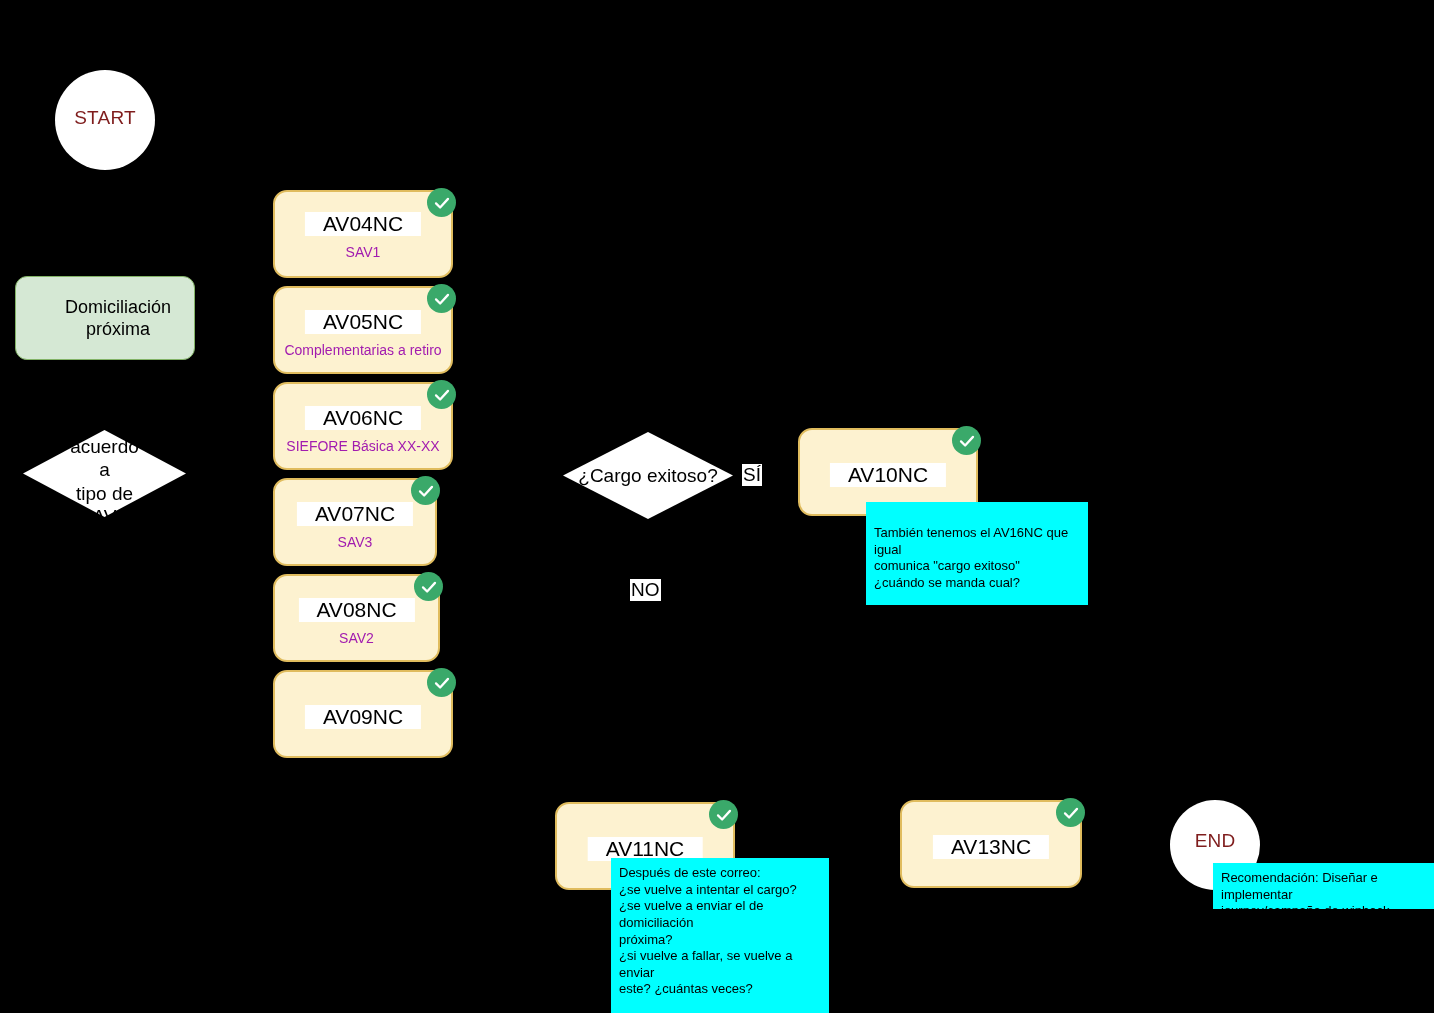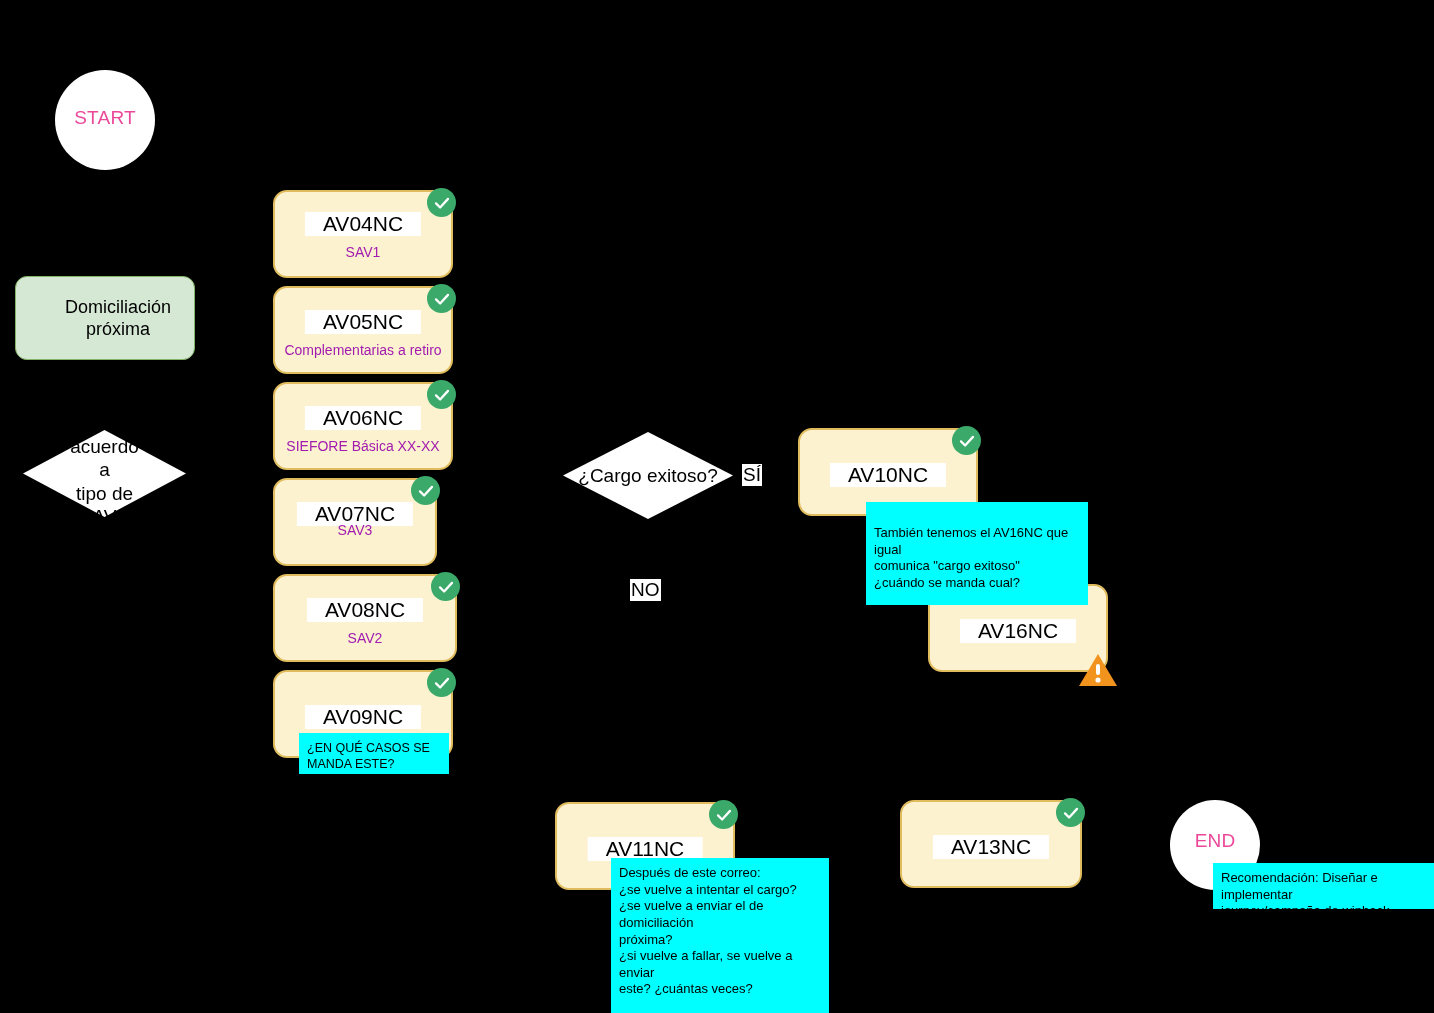--- a/index.html
+++ b/index.html
@@ -25,21 +25,21 @@
     border-radius: 50%;
     background: #ffffff;
     display: flex;
     align-items: center;
     justify-content: center;
     color: #000000;
   }
   .terminator .label {
     font-size: 19px;
     line-height: 1.1;
-    color: #ec4899;
+    color: #7f1d1d;
     letter-spacing: .2px;
   }
 
   
   .process-green {
     background: #d5e8d4;
     border: 1px solid #82b366;
     border-radius: 12px;
     display: flex;
     align-items: center;
@@ -201,73 +201,61 @@
     <span class="card-sub" style="top:54px;">SIEFORE Básica XX-XX</span>
     <span class="badge check" style="right:-5px; top:-4px;">
       <svg viewBox="0 0 24 24" fill="none" stroke="#ffffff" stroke-width="3" stroke-linecap="round" stroke-linejoin="round">
           <polyline points="4,12.5 9.5,18 20,6.5"></polyline>
         </svg>
     </span>
   </div>
 
   <div class="node av-card" style="left:273px; top:478px; width:164px; height:88px;">
     <span class="card-title" style="top:22px;">AV07NC</span>
-    <span class="card-sub" style="top:42px;text-align:center;">SAV3</span>
-    <span class="badge check" style="right:-5px; top:-4px;">
-      <svg viewBox="0 0 24 24" fill="none" stroke="#ffffff" stroke-width="3" stroke-linecap="round" stroke-linejoin="round">
-          <polyline points="4,12.5 9.5,18 20,6.5"></polyline>
-        </svg>
-    </span>
-  </div>
-
-  <div class="node av-card" style="left:273px; top:574px; width:184px; height:88px;">
+    <span class="card-sub" style="top:54px;text-align:center;">SAV3</span>
+    <span class="badge check" style="right:-5px; top:-4px;">
+      <svg viewBox="0 0 24 24" fill="none" stroke="#ffffff" stroke-width="3" stroke-linecap="round" stroke-linejoin="round">
+          <polyline points="4,12.5 9.5,18 20,6.5"></polyline>
+        </svg>
+    </span>
+  </div>
+
+  <div class="node av-card" style="left:273px; top:574px; width:167px; height:88px;">
     <span class="card-title" style="top:22px;">AV08NC</span>
     <span class="card-sub" style="top:54px;">SAV2</span>
     <span class="badge check" style="right:-5px; top:-4px;">
       <svg viewBox="0 0 24 24" fill="none" stroke="#ffffff" stroke-width="3" stroke-linecap="round" stroke-linejoin="round">
           <polyline points="4,12.5 9.5,18 20,6.5"></polyline>
         </svg>
     </span>
   </div>
 
   <div class="node av-card" style="left:273px; top:670px; width:180px; height:88px;">
     <span class="card-title" style="top:33px;">AV09NC</span>
     <span class="badge check" style="right:-5px; top:-4px;">
       <svg viewBox="0 0 24 24" fill="none" stroke="#ffffff" stroke-width="3" stroke-linecap="round" stroke-linejoin="round">
           <polyline points="4,12.5 9.5,18 20,6.5"></polyline>
         </svg>
     </span>
   </div>
 
-  <div class="note small" style="left:299px; top:733px; width:150px; height:41px;">¿EN QUÉ CASOS SE
-MANDA ESTE?</div>
 
   <div class="node av-card" style="left:798px; top:428px; width:180px; height:88px;">
     <span class="card-title" style="top:33px;">AV10NC</span>
     <span class="badge check" style="right:-5px; top:-4px;">
       <svg viewBox="0 0 24 24" fill="none" stroke="#ffffff" stroke-width="3" stroke-linecap="round" stroke-linejoin="round">
           <polyline points="4,12.5 9.5,18 20,6.5"></polyline>
         </svg>
     </span>
   </div>
 
   <div class="note" style="left:866px; top:502px; width:222px; height:103px; padding-top:23px;">También tenemos el AV16NC que igual
 comunica "cargo exitoso"
 ¿cuándo se manda cual?</div>
 
-  <div class="node av-card" style="left:928px; top:584px; width:180px; height:88px;">
-    <span class="card-title" style="top:33px;">AV16NC</span>
-    <span class="badge warn" style="right:-12px; bottom:-18px;">
-      <svg viewBox="0 0 40 36">
-          <path d="M20 2 L39 34 L1 34 Z" fill="#f2931e"></path>
-          <rect x="18" y="12" width="4" height="11" rx="2" fill="#ffffff"></rect>
-          <circle cx="20" cy="28" r="2.6" fill="#ffffff"></circle>
-        </svg>
-    </span>
-  </div>
 
   <div class="node av-card" style="left:555px; top:802px; width:180px; height:88px;">
     <span class="card-title" style="top:33px;">AV11NC</span>
     <span class="badge check" style="right:-5px; top:-4px;">
       <svg viewBox="0 0 24 24" fill="none" stroke="#ffffff" stroke-width="3" stroke-linecap="round" stroke-linejoin="round">
           <polyline points="4,12.5 9.5,18 20,6.5"></polyline>
         </svg>
     </span>
   </div>
 

